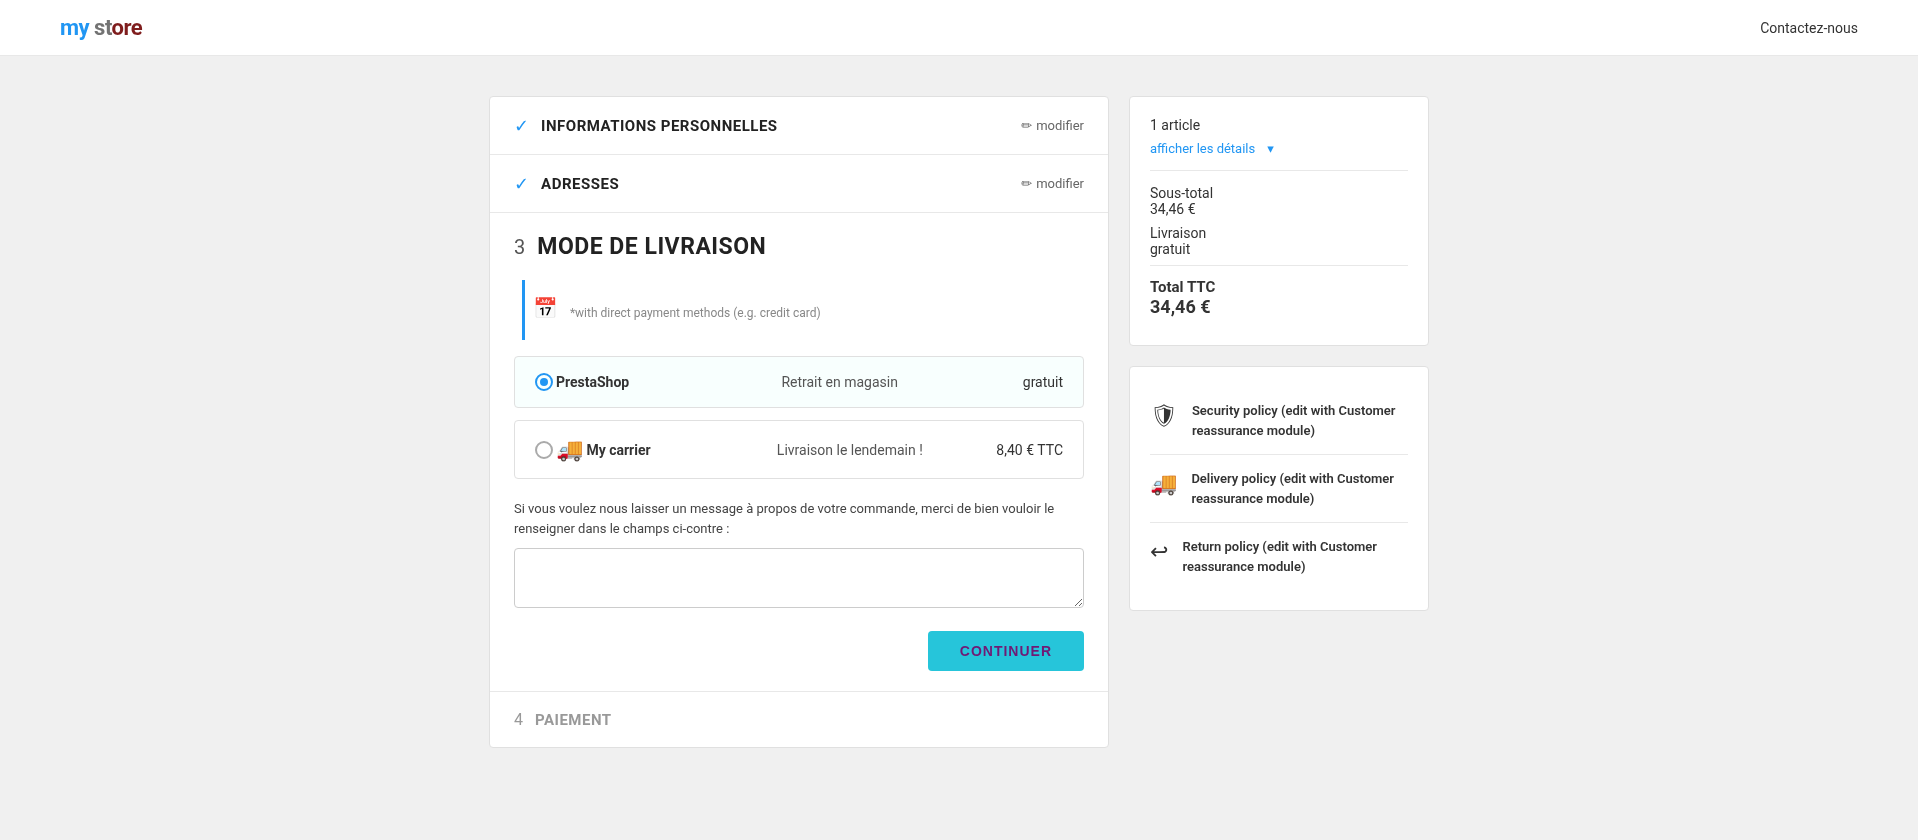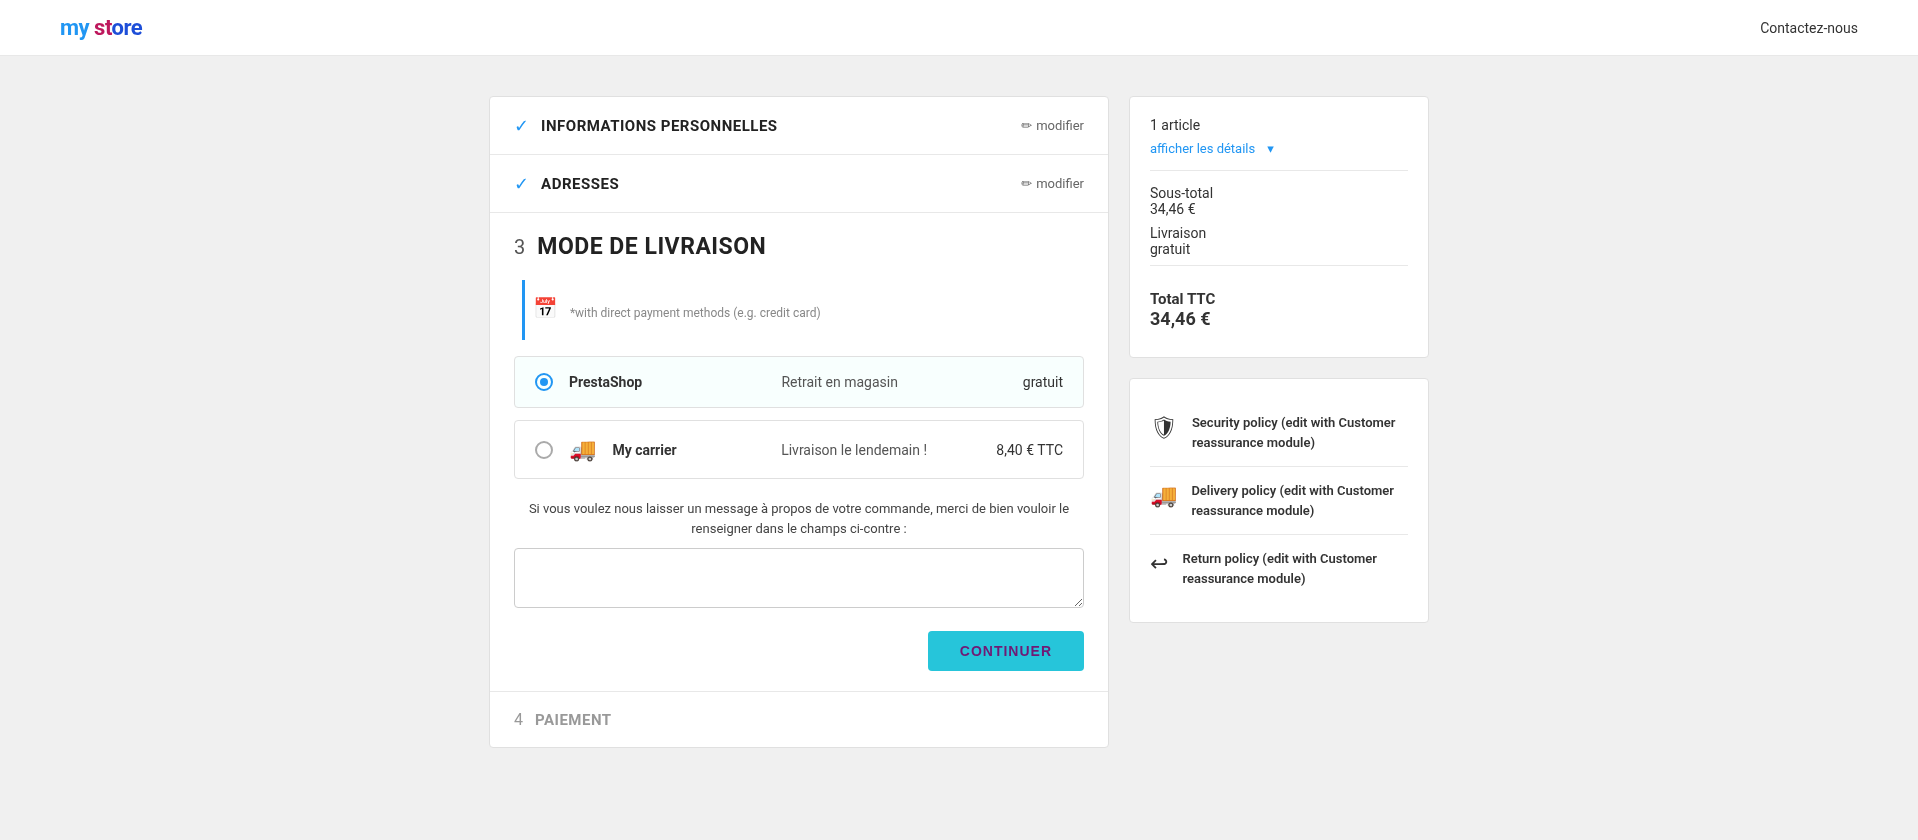--- a/index.html
+++ b/index.html
@@ -19,22 +19,22 @@
       padding: 12px 60px;
       border-bottom: 1px solid #e8e8e8;
       height: 56px;
     }
     .logo {
       font-size: 22px;
       font-weight: 700;
       letter-spacing: -0.5px;
     }
     .logo-my { color: #2196F3; }
-    .logo-st { color: #be185d; }
-    .logo-ore { color: #1d4ed8; }
+    .logo-st { color: #737373; }
+    .logo-ore { color: #7f1d1d; }
     .contact-link {
       color: #333;
       text-decoration: none;
       font-size: 14px;
     }
     
     .main-content {
       display: flex;
       justify-content: center;
       gap: 20px;
@@ -133,21 +133,21 @@
       margin-top: 12px;
     }
     
     .carrier-option {
       border: 1px solid #e0e0e0;
       border-radius: 4px;
       margin-bottom: 12px;
       padding: 16px 20px;
       display: flex;
       align-items: center;
-      gap: 16px;
+      gap: 3px;
     }
     .carrier-option.selected {
       background: #f8fffe;
     }
     .radio-btn {
       width: 18px;
       height: 18px;
       border-radius: 50%;
       border: 2px solid #2196F3;
       flex-shrink: 0;
@@ -189,21 +189,20 @@
     }
     
     .message-section {
       margin: 20px 0;
     }
     .message-text {
       font-size: 13px;
       color: #444;
       margin-bottom: 10px;
       line-height: 1.5;
-      text-align: center;
     }
     .message-textarea {
       width: 100%;
       height: 60px;
       border: 1px solid #ccc;
       border-radius: 4px;
       padding: 8px;
       font-size: 14px;
       resize: vertical;
       outline: none;
@@ -279,21 +278,21 @@
       display: flex;
       justify-content: space-between;
       margin-bottom: 8px;
       font-size: 14px;
       flex-direction: column;
     }
     .summary-row.total {
       font-weight: 700;
       font-size: 15px;
       border-top: 1px solid #e8e8e8;
-      padding-top: 24px;
+      padding-top: 12px;
       margin-top: 8px;
     }
     .total-amount {
       font-size: 18px;
       font-weight: 700;
     }
     
     .reassurance-item {
       display: flex;
       align-items: flex-start;

